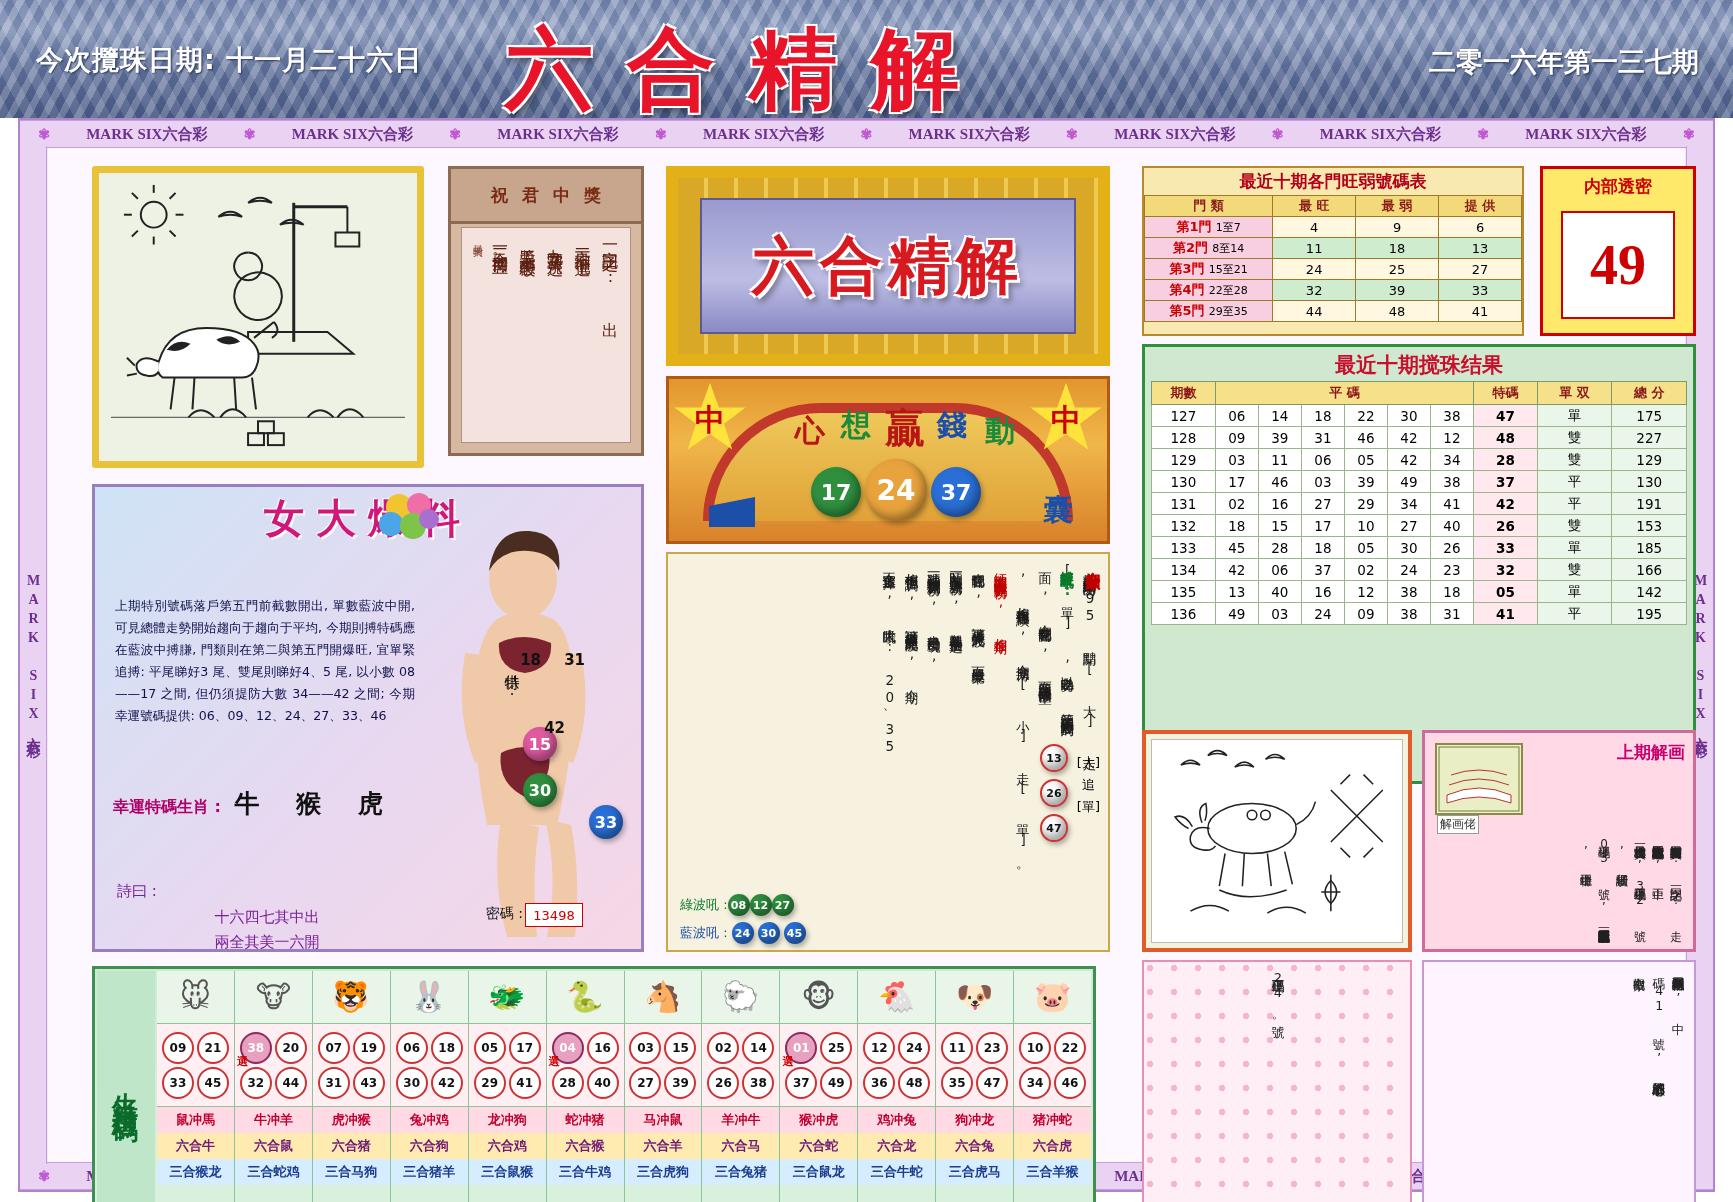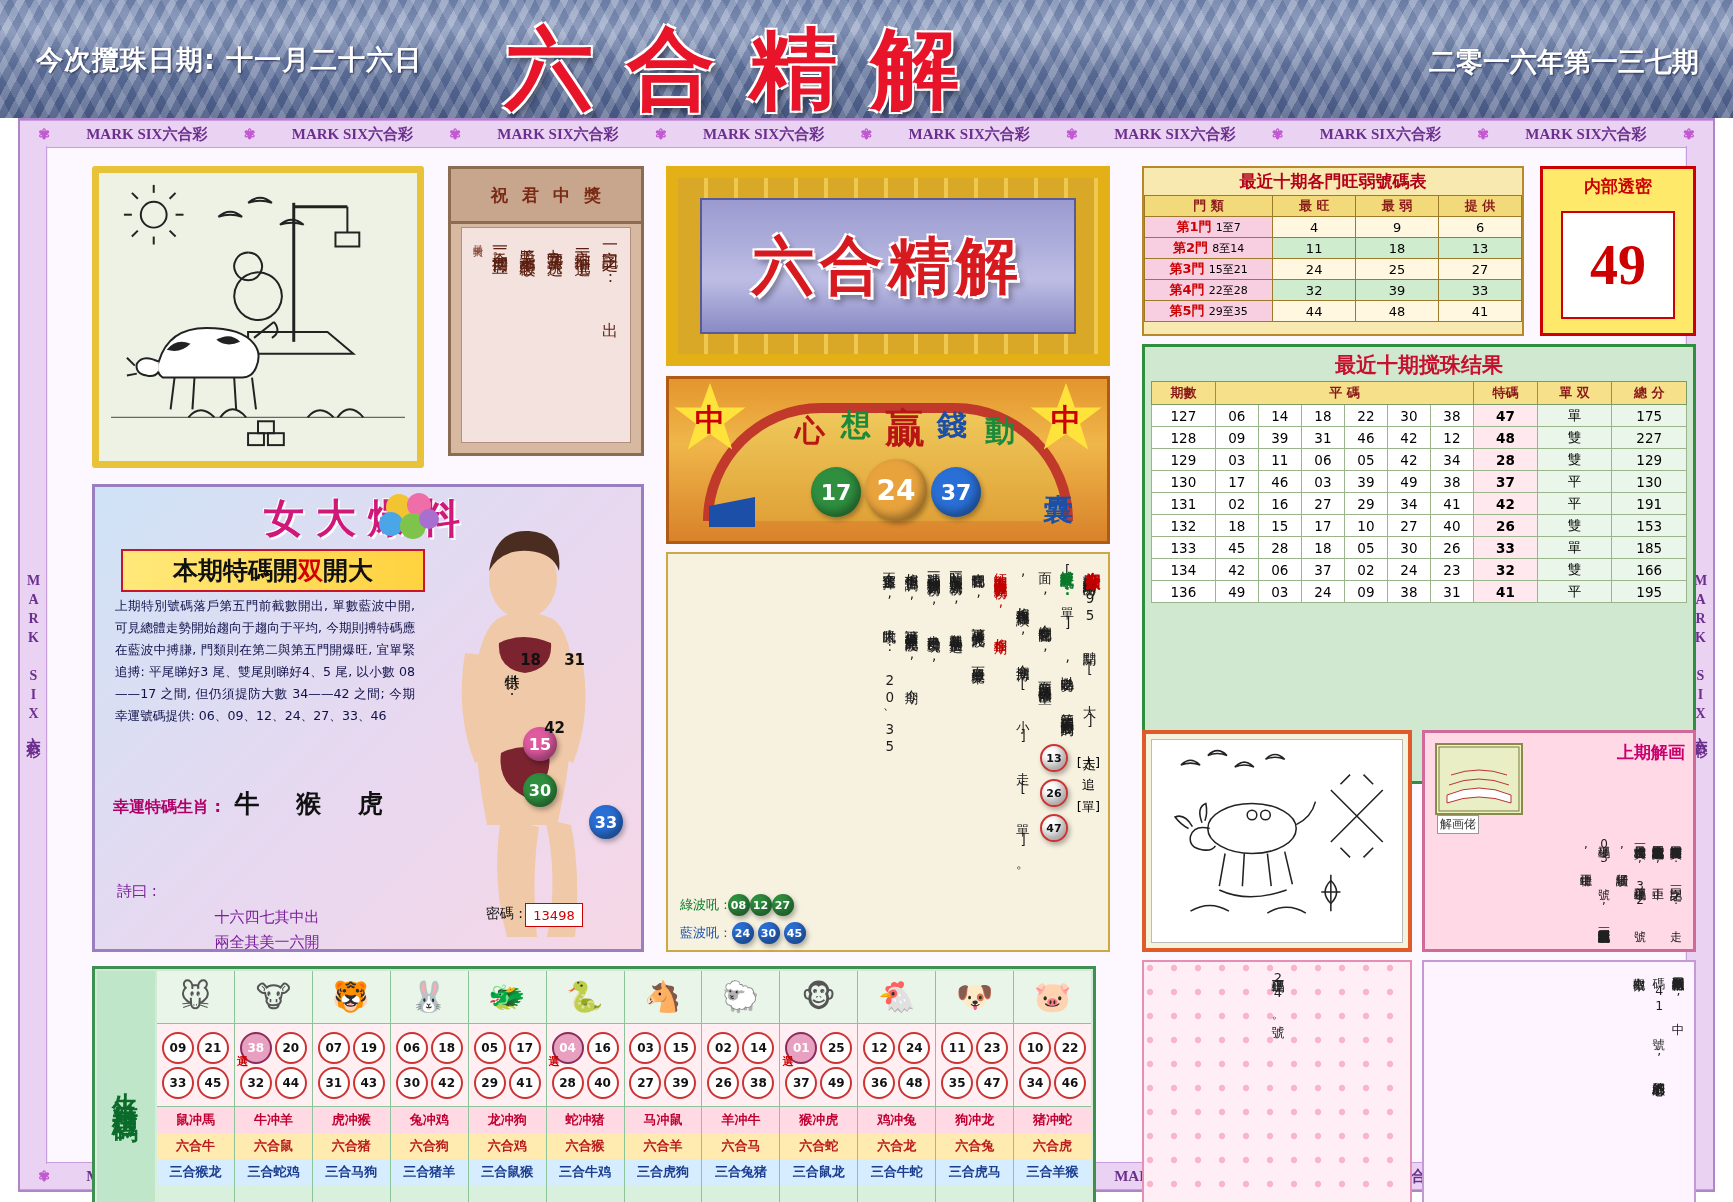--- a/index.html
+++ b/index.html
@@ -186,21 +186,21 @@
   .z-col:last-child{border-right:none;}
   .z-animal{height:52px;background:#e9f5e9;display:flex;align-items:center;justify-content:center;
     font-size:11px;color:#555;border-bottom:1px solid #8cc49a;}
   .z-nums{height:78px;background:#ffeef2;display:flex;flex-wrap:wrap;align-content:center;
     justify-content:center;gap:3px;padding:2px 0;border-bottom:1px solid #8cc49a;}
   .z-ball{width:28px;height:28px;border-radius:50%;background:#fff;border:2px solid #c33;
     font-size:12px;display:flex;align-items:center;justify-content:center;color:#111;font-weight:bold;}
   .z-ball.sel{background:#e8a0c0;border-color:#8a2b5a;color:#fff;}
   .z-line{height:26px;display:flex;align-items:center;justify-content:center;font-size:13px;font-weight:bold;}
   .z-l1{background:#ffd9e4;color:#c00030;}
-  .z-l2{background:#ffeab0;color:#b91c1c;}
+  .z-l2{background:#ffeab0;color:#701a75;}
   .z-l3{background:#d6ecff;color:#1a3d8f;}
 
   .tiny{font-size:11px;}
 </style>
 </head>
 <body>
 
 <div class="page">
 
   <div class="header">
@@ -404,23 +404,20 @@
         <div class="hot-title">女大爆料</div>
         <div style="position:absolute;left:280px;top:4px;width:70px;height:52px;">
           <svg viewBox="0 0 70 52" width="70" height="52">
             <circle cx="24" cy="16" r="13" fill="#f2c431"></circle>
               <circle cx="44" cy="14" r="12" fill="#ef6ea8"></circle>
             <circle cx="16" cy="33" r="12" fill="#4ba6e8"></circle>
               <circle cx="38" cy="35" r="13" fill="#7ec44a"></circle>
             <circle cx="54" cy="28" r="10" fill="#a86fd0"></circle>
           </svg>
         </div>
-        <div class="hot-sub">
-          <span>本期特碼開</span><em>双</em><span>開大</span>
-        </div>
         <div class="hot-text">上期特別號碼落戶第五門前截數開出, 單數藍波中開, 可見總體走勢開始趨向于趨向于平均, 今期則搏特碼應在藍波中搏膁, 門類則在第二與第五門開爆旺, 宜單緊追搏: 平尾睇好3 尾、雙尾則睇好4、5 尾, 以小數 08——17 之間, 但仍須提防大數 34——42 之間; 今期幸運號碼提供: 06、09、12、24、27、33、46</div>
         <div class="lucky">
           <span>幸運特碼生肖 :</span>
           <span class="zodiac">牛 猴 虎</span>
         </div>
         <div class="poem">
           <div>詩曰 :</div>
           <div style="text-align:center">十六四七其中出</div>
           <div style="text-align:center">兩全其美一六開</div>
         </div>
@@ -609,20 +606,32 @@
                   <td class="num">06</td>
                   <td class="num">37</td>
                   <td class="num">02</td>
                   <td class="num">24</td>
                   <td class="num">23</td>
                   <td class="sp">32</td>
                   <td class="tot">雙</td>
                   <td class="tot">166</td>
                 </tr>
                 <tr>
+                  <td class="num">135</td>
+                  <td class="num">13</td>
+                  <td class="num">40</td>
+                  <td class="num">16</td>
+                  <td class="num">12</td>
+                  <td class="num">38</td>
+                  <td class="num">18</td>
+                  <td class="sp">05</td>
+                  <td class="tot">單</td>
+                  <td class="tot">142</td>
+                </tr>
+                <tr>
                   <td class="num">136</td>
                   <td class="num">49</td>
                   <td class="num">03</td>
                   <td class="num">24</td>
                   <td class="num">09</td>
                   <td class="num">38</td>
                   <td class="num">31</td>
                   <td class="sp">41</td>
                   <td class="tot">平</td>
                   <td class="tot">195</td>

